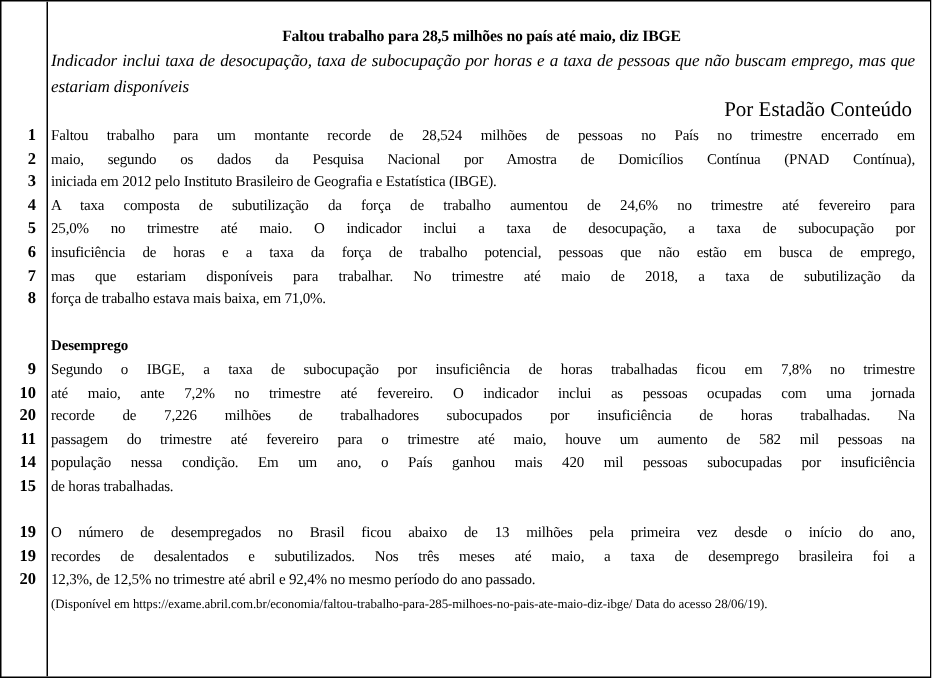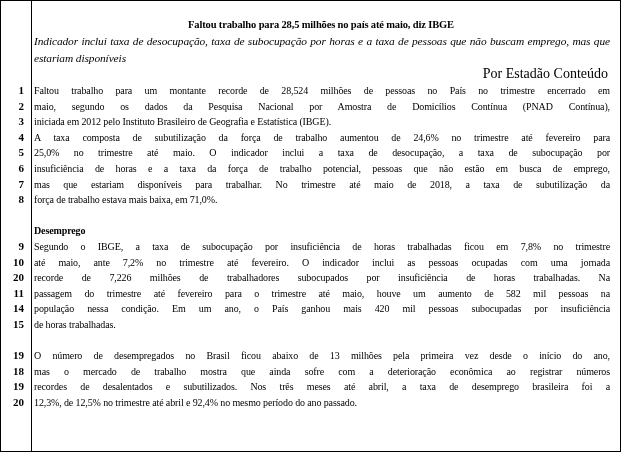--- a/index.html
+++ b/index.html
@@ -198,28 +198,25 @@
         <div class="ln last">
           <span class="num">15</span>
           <span class="txt">de horas trabalhadas.</span>
         </div>
         <div class="spacer"></div>
         <div class="ln">
           <span class="num">19</span>
           <span class="txt">O número de desempregados no Brasil ficou abaixo de 13 milhões pela primeira vez desde o início do ano,</span>
         </div>
         <div class="ln">
-          <span class="num">18</span>
-          <span class="txt">mas o mercado de trabalho mostra que ainda sofre com a deterioração econômica ao registrar números</span>
-        </div>
-        <div class="ln">
           <span class="num">19</span>
-          <span class="txt">recordes de desalentados e subutilizados. Nos três meses até abril, a taxa de desemprego brasileira foi a</span>
+          <span class="txt">recordes de desalentados e subutilizados. Nos três meses até maio, a taxa de desemprego brasileira foi a</span>
         </div>
         <div class="ln last">
           <span class="num">20</span>
           <span class="txt">12,3%, de 12,5% no trimestre até abril e 92,4% no mesmo período do ano passado.</span>
         </div>
       </div>
 
+    <div class="source">(Disponível em  https://exame.abril.com.br/economia/faltou-trabalho-para-285-milhoes-no-pais-ate-maio-diz-ibge/  Data do acesso 28/06/19).</div>
 
   </div>
 </div>
 
 </body></html>

